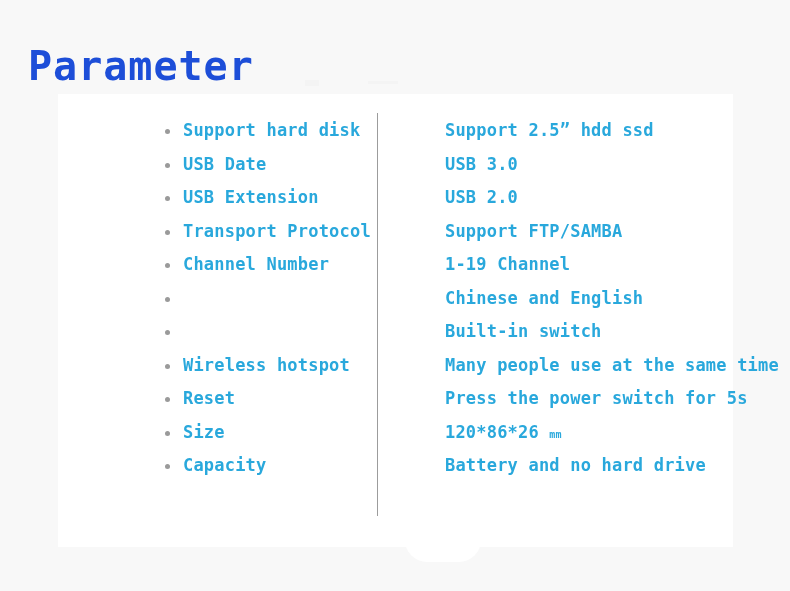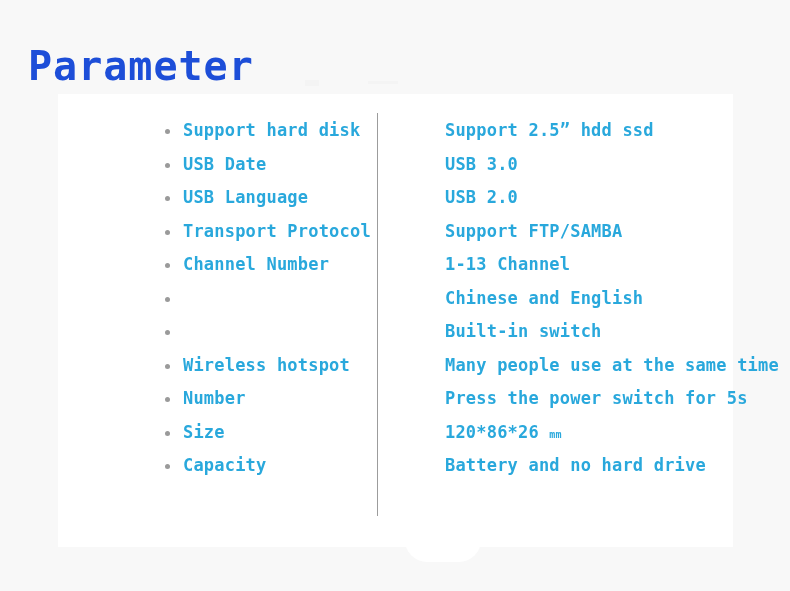--- a/index.html
+++ b/index.html
@@ -145,49 +145,49 @@
         <span class="spec-label">Support hard disk</span>
         <span class="spec-value">Support 2.5” hdd ssd</span>
       </div>
       <div class="spec-row">
         <span class="spec-bullet"></span>
         <span class="spec-label">USB Date</span>
         <span class="spec-value">USB 3.0</span>
       </div>
       <div class="spec-row">
         <span class="spec-bullet"></span>
-        <span class="spec-label">USB Language</span>
+        <span class="spec-label">USB Extension</span>
         <span class="spec-value">USB 2.0</span>
       </div>
       <div class="spec-row">
         <span class="spec-bullet"></span>
         <span class="spec-label">Transport Protocol</span>
         <span class="spec-value">Support FTP/SAMBA</span>
       </div>
       <div class="spec-row">
         <span class="spec-bullet"></span>
         <span class="spec-label">Channel Number</span>
-        <span class="spec-value">1-13 Channel</span>
+        <span class="spec-value">1-19 Channel</span>
       </div>
       <div class="spec-row">
         <span class="spec-bullet"></span>
         <span class="spec-value">Chinese and English</span>
       </div>
       <div class="spec-row">
         <span class="spec-bullet"></span>
         <span class="spec-value">Built-in switch</span>
       </div>
       <div class="spec-row">
         <span class="spec-bullet"></span>
         <span class="spec-label">Wireless hotspot</span>
         <span class="spec-value">Many people use at the same time</span>
       </div>
       <div class="spec-row">
         <span class="spec-bullet"></span>
-        <span class="spec-label">Number</span>
+        <span class="spec-label">Reset</span>
         <span class="spec-value">Press the power switch for 5s</span>
       </div>
       <div class="spec-row">
         <span class="spec-bullet"></span>
         <span class="spec-label">Size</span>
         <span class="spec-value"><span>120*86*26</span> <span class="unit">mm</span></span>
       </div>
       <div class="spec-row">
         <span class="spec-bullet"></span>
         <span class="spec-label">Capacity</span>

